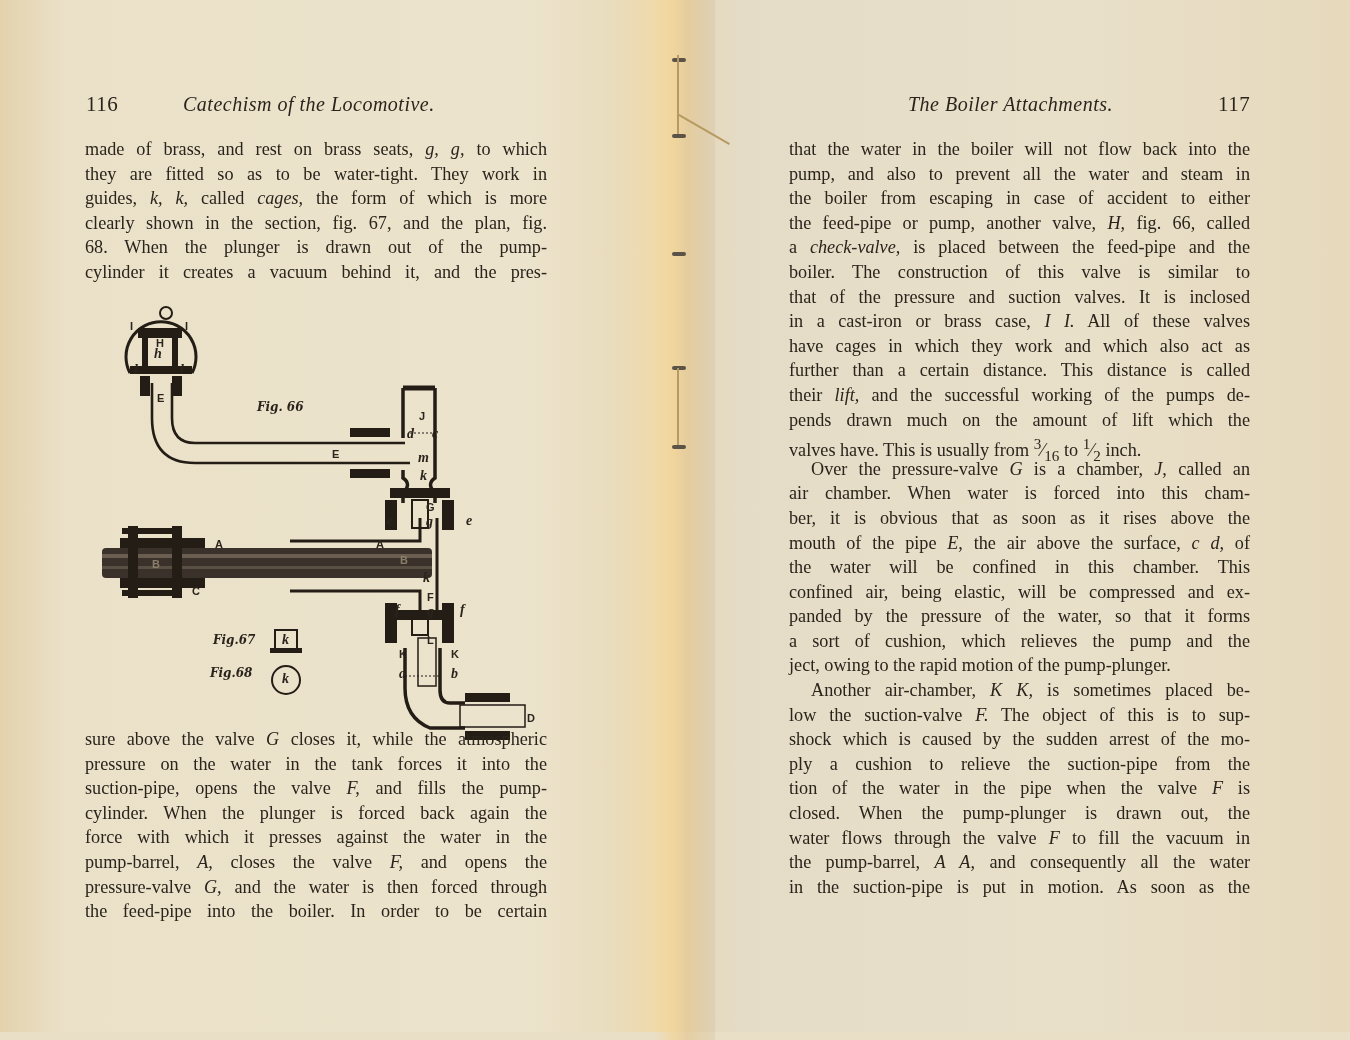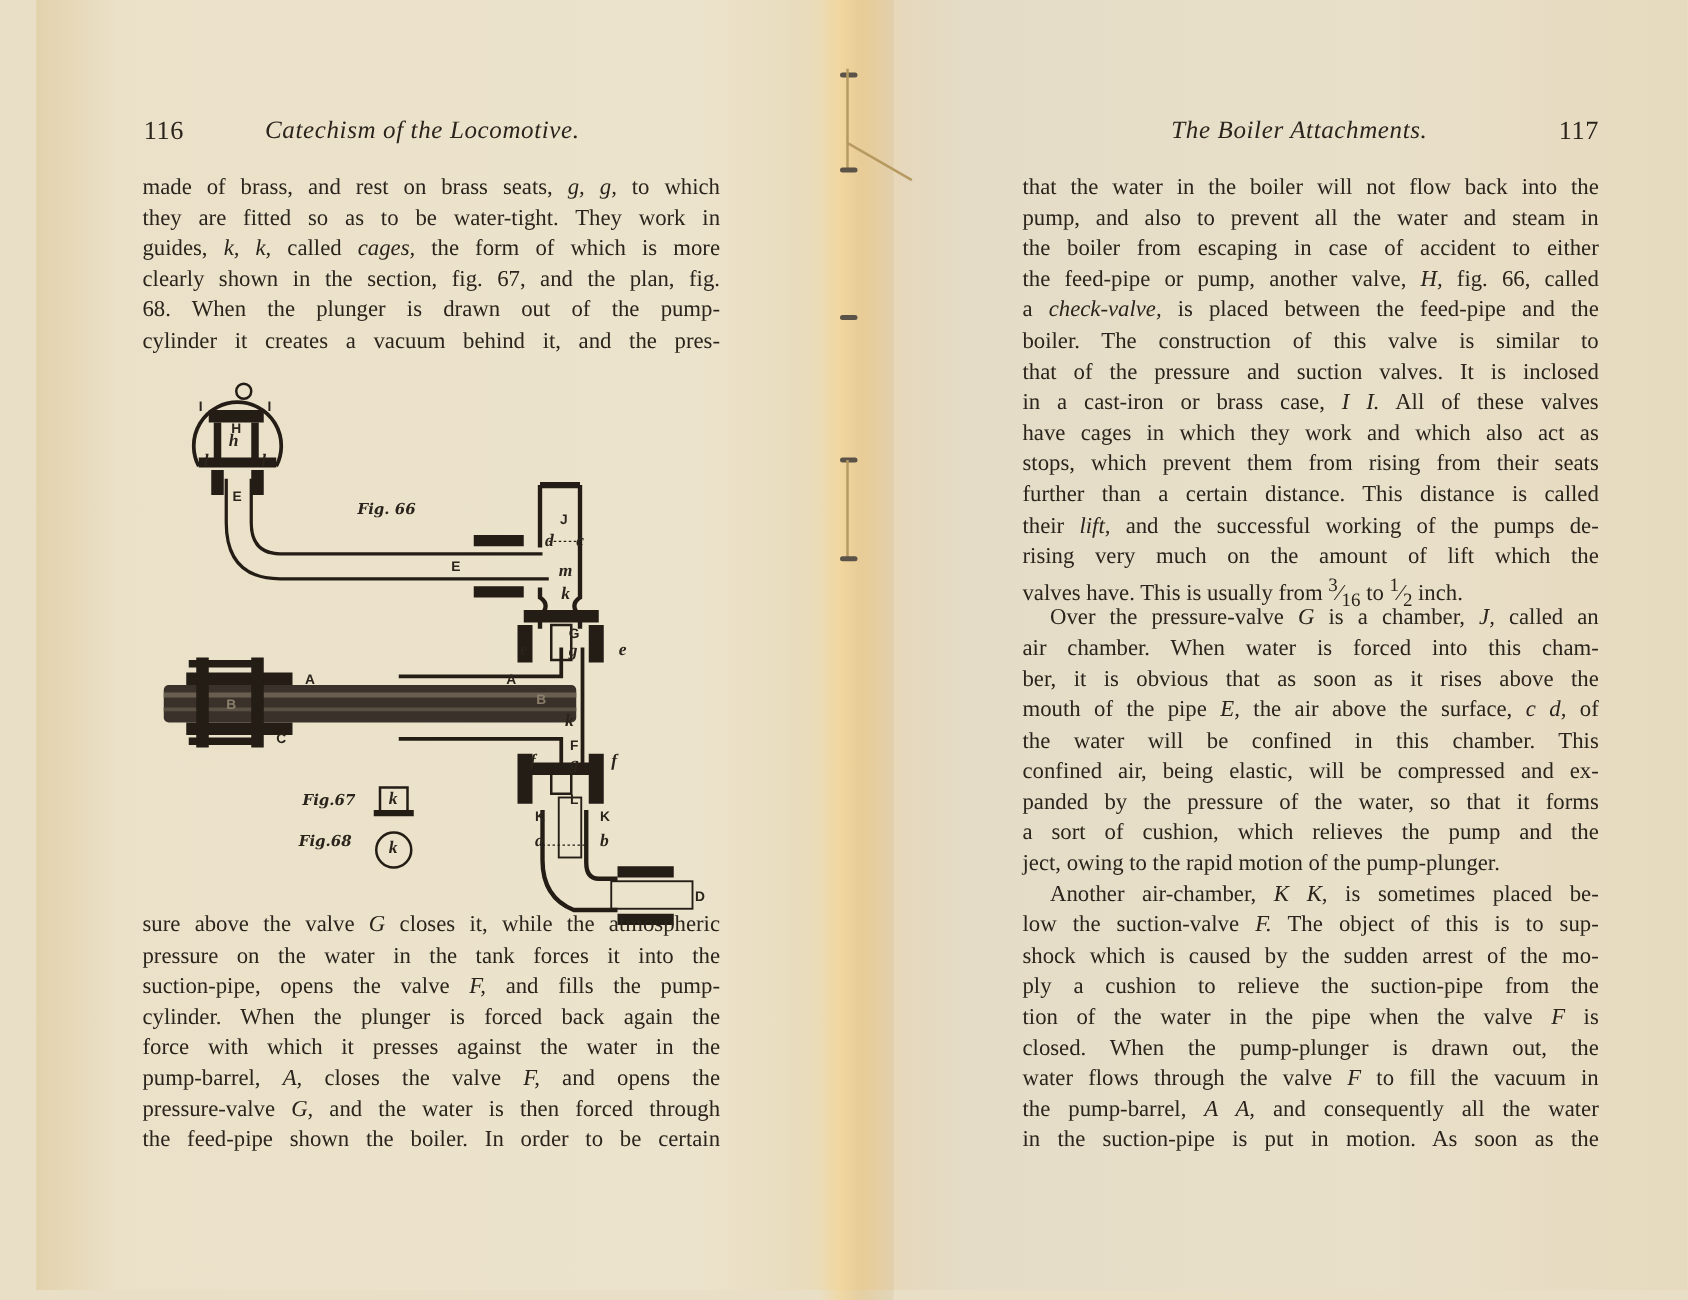--- a/index.html
+++ b/index.html
@@ -3,21 +3,21 @@
 <meta charset="utf-8">
 <style>
   html, body { margin:0; padding:0; }
   body {
     width:1350px; height:1040px; overflow:hidden; position:relative;
     background:#e9dfc6;
     font-family:"Liberation Serif","DejaVu Serif",serif;
     color:#2a241c;
   }
   .spread { position:absolute; inset:0; }
-  .page { position:absolute; top:0; height:1032px;margin-left:29px; }
+  .page { position:absolute; top:0; height:1032px; }
   .page-left {
     left:0; width:660px;
     background:linear-gradient(90deg,#e3d2ac 0%,#ebe1c9 10%,#ece3cc 80%,#e9dcbd 93%,#f0d9a8 100%);
   }
   .page-right {
     left:660px; width:690px;
     background:linear-gradient(90deg,#f2d8a6 0%,#e6d8bd 5%,#e4dcc6 12%,#e9e0ca 60%,#e6d9bc 100%);
   }
   .gutter {
     position:absolute; left:655px; top:0; width:60px; height:1040px;
@@ -169,41 +169,40 @@
     </div>
 
     <div class="text-block" id="left-bottom" style="left:85px; top:727px; width:462px;">
         <span class="line">sure above the valve <em>G</em> closes it, while the atmospheric</span>
         <span class="line">pressure on the water in the tank forces it into the</span>
         <span class="line">suction-pipe, opens the valve <em>F,</em> and fills the pump-</span>
         <span class="line">cylinder.  When the plunger is forced back again the</span>
         <span class="line">force with which it presses against the water in the</span>
         <span class="line">pump-barrel, <em>A,</em> closes the valve <em>F,</em> and opens the</span>
         <span class="line">pressure-valve <em>G,</em> and the water is then forced through</span>
-        <span class="line">the feed-pipe shown the boiler.  In order to be certain</span>
+        <span class="line">the feed-pipe into the boiler.  In order to be certain</span>
       </div>
   </div>
 
   <div class="page page-right">
     <span class="head-title" style="left:248px;">The Boiler Attachments.</span>
     <span class="page-num" style="left:558px;">117</span>
     <div class="text-block" id="right-body" style="left:129px; top:137px; width:461px;">
         <span class="line">that the water in the boiler will not flow back into the</span>
         <span class="line">pump, and also to prevent all the water and steam in</span>
         <span class="line">the boiler from escaping in case of accident to either</span>
         <span class="line">the feed-pipe or pump, another valve, <em>H,</em> fig. 66, called</span>
         <span class="line">a <em>check-valve,</em> is placed between the feed-pipe and the</span>
         <span class="line">boiler.  The construction of this valve is similar to</span>
         <span class="line">that of the pressure and suction valves.  It is inclosed</span>
         <span class="line">in a cast-iron or brass case, <em>I I.</em>  All of these valves</span>
         <span class="line">have cages in which they work and which also act as</span>
-        <span class="line">stops, which prevent them from rising from their seats</span>
         <span class="line">further than a certain distance.  This distance is called</span>
         <span class="line">their <em>lift,</em> and the successful working of the pumps de-</span>
-        <span class="line">rising very much on the amount of lift which the</span>
+        <span class="line">pends drawn much on the amount of lift which the</span>
         <span class="line last">valves have.  This is usually from <sup>3</sup>⁄<sub>16</sub> to <sup>1</sup>⁄<sub>2</sub> inch.</span>
         <span class="line indent">Over the pressure-valve <em>G</em> is a chamber, <em>J,</em> called an</span>
         <span class="line">air chamber.  When water is forced into this cham-</span>
         <span class="line">ber, it is obvious that as soon as it rises above the</span>
         <span class="line">mouth of the pipe <em>E,</em> the air above the surface, <em>c d,</em> of</span>
         <span class="line">the water will be confined in this chamber.  This</span>
         <span class="line">confined air, being elastic, will be compressed and ex-</span>
         <span class="line">panded by the pressure of the water, so that it forms</span>
         <span class="line">a sort of cushion, which relieves the pump and the</span>
         <span class="line last">ject, owing to the rapid motion of the pump-plunger.</span>

